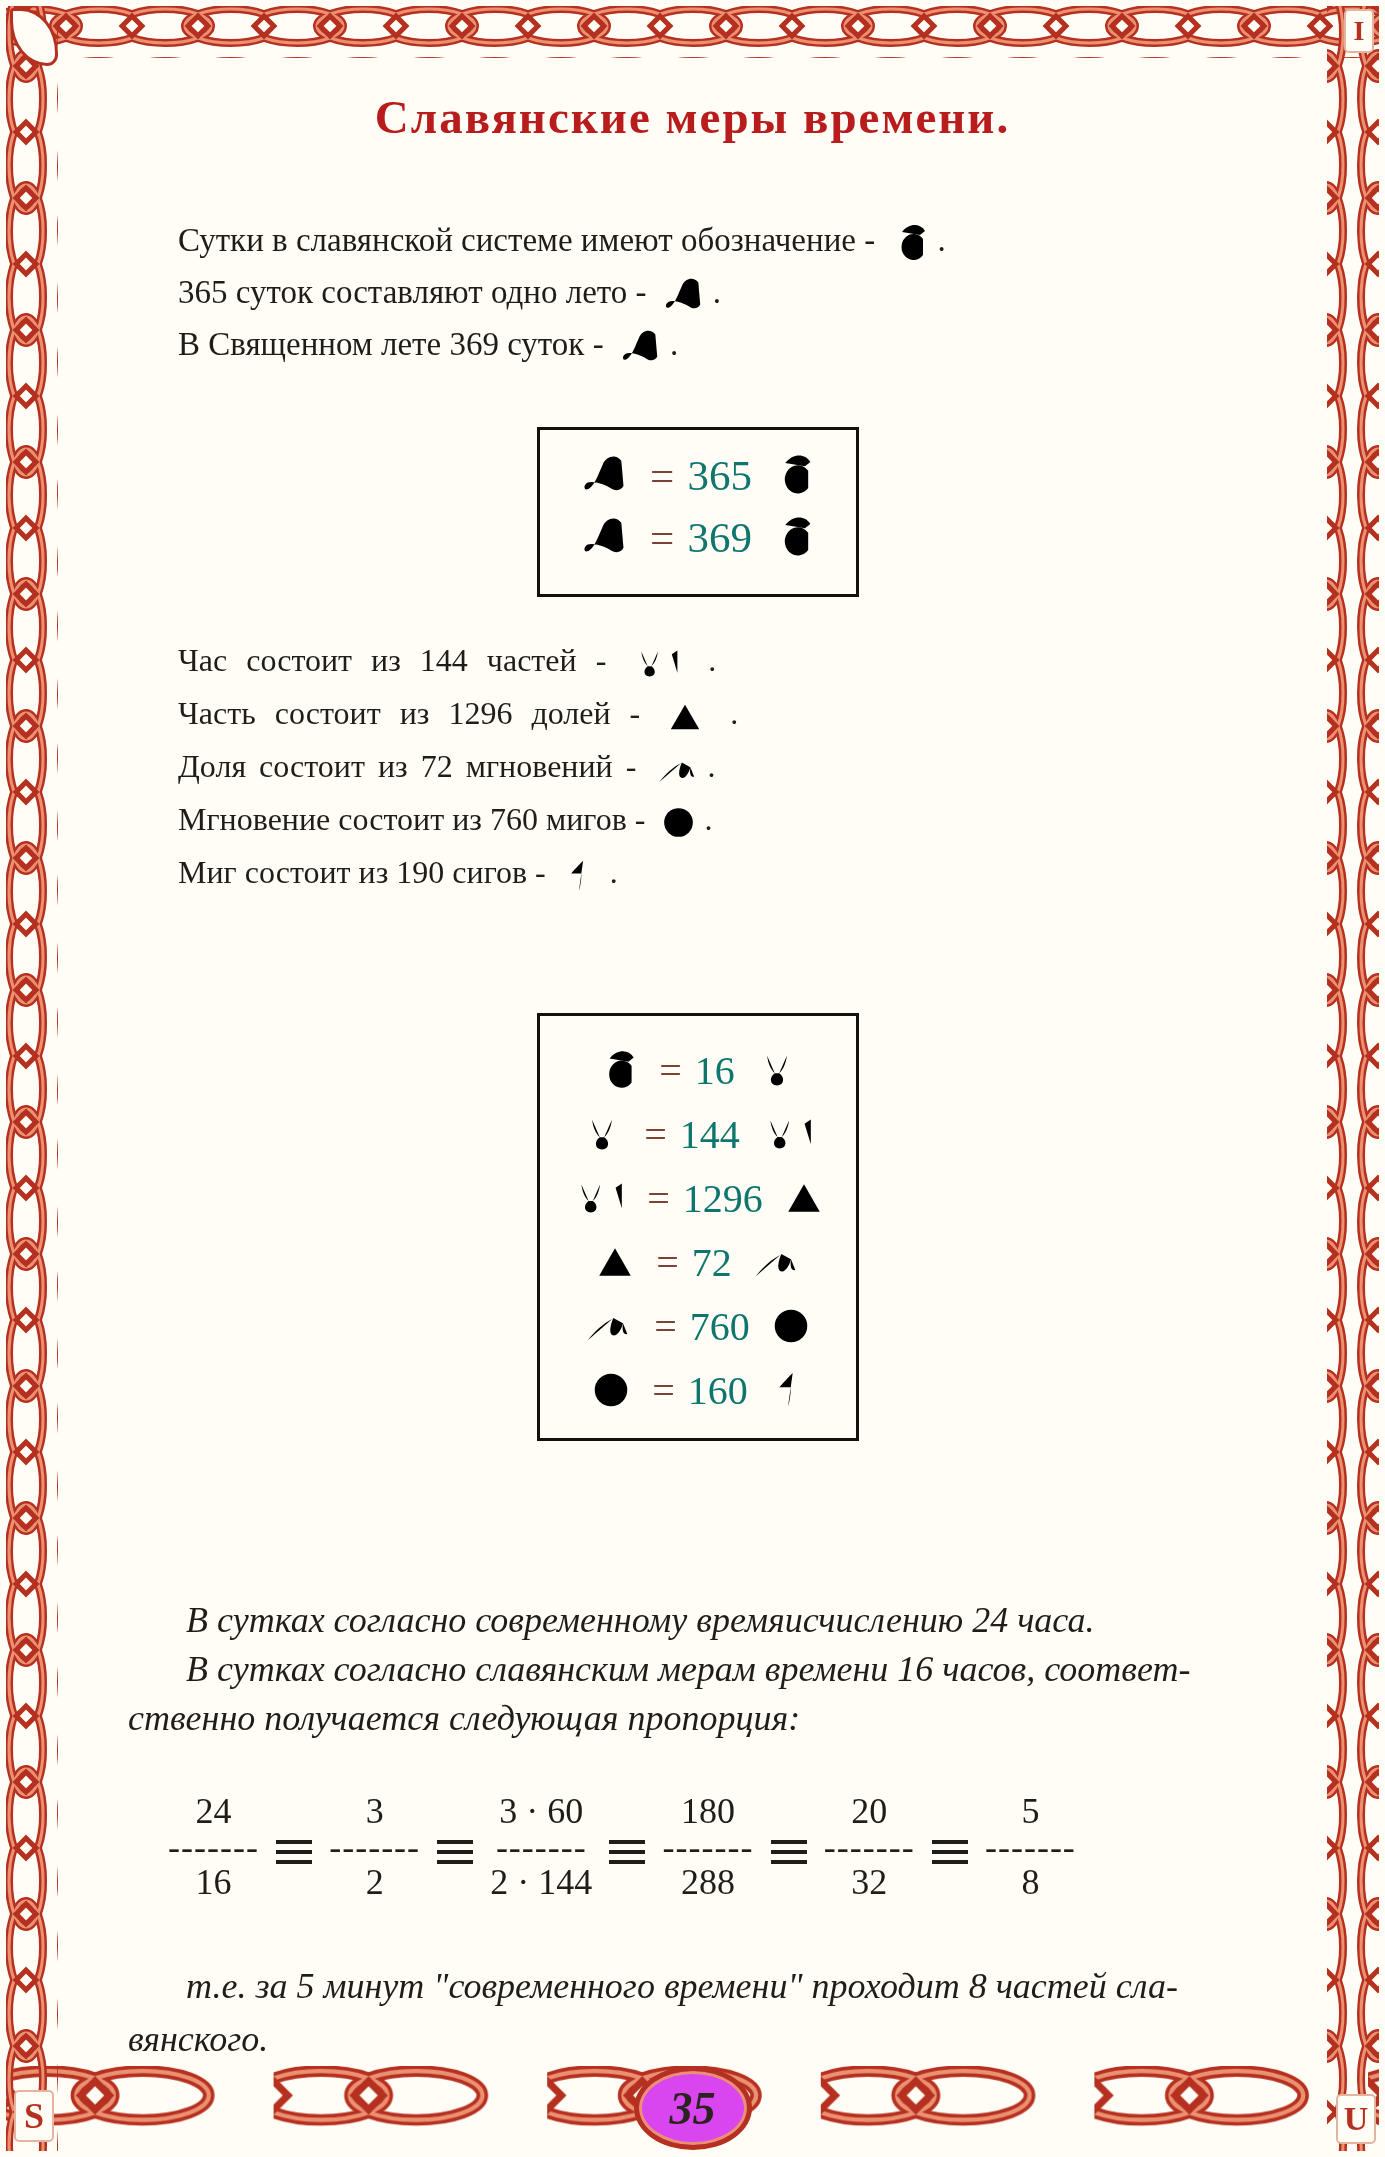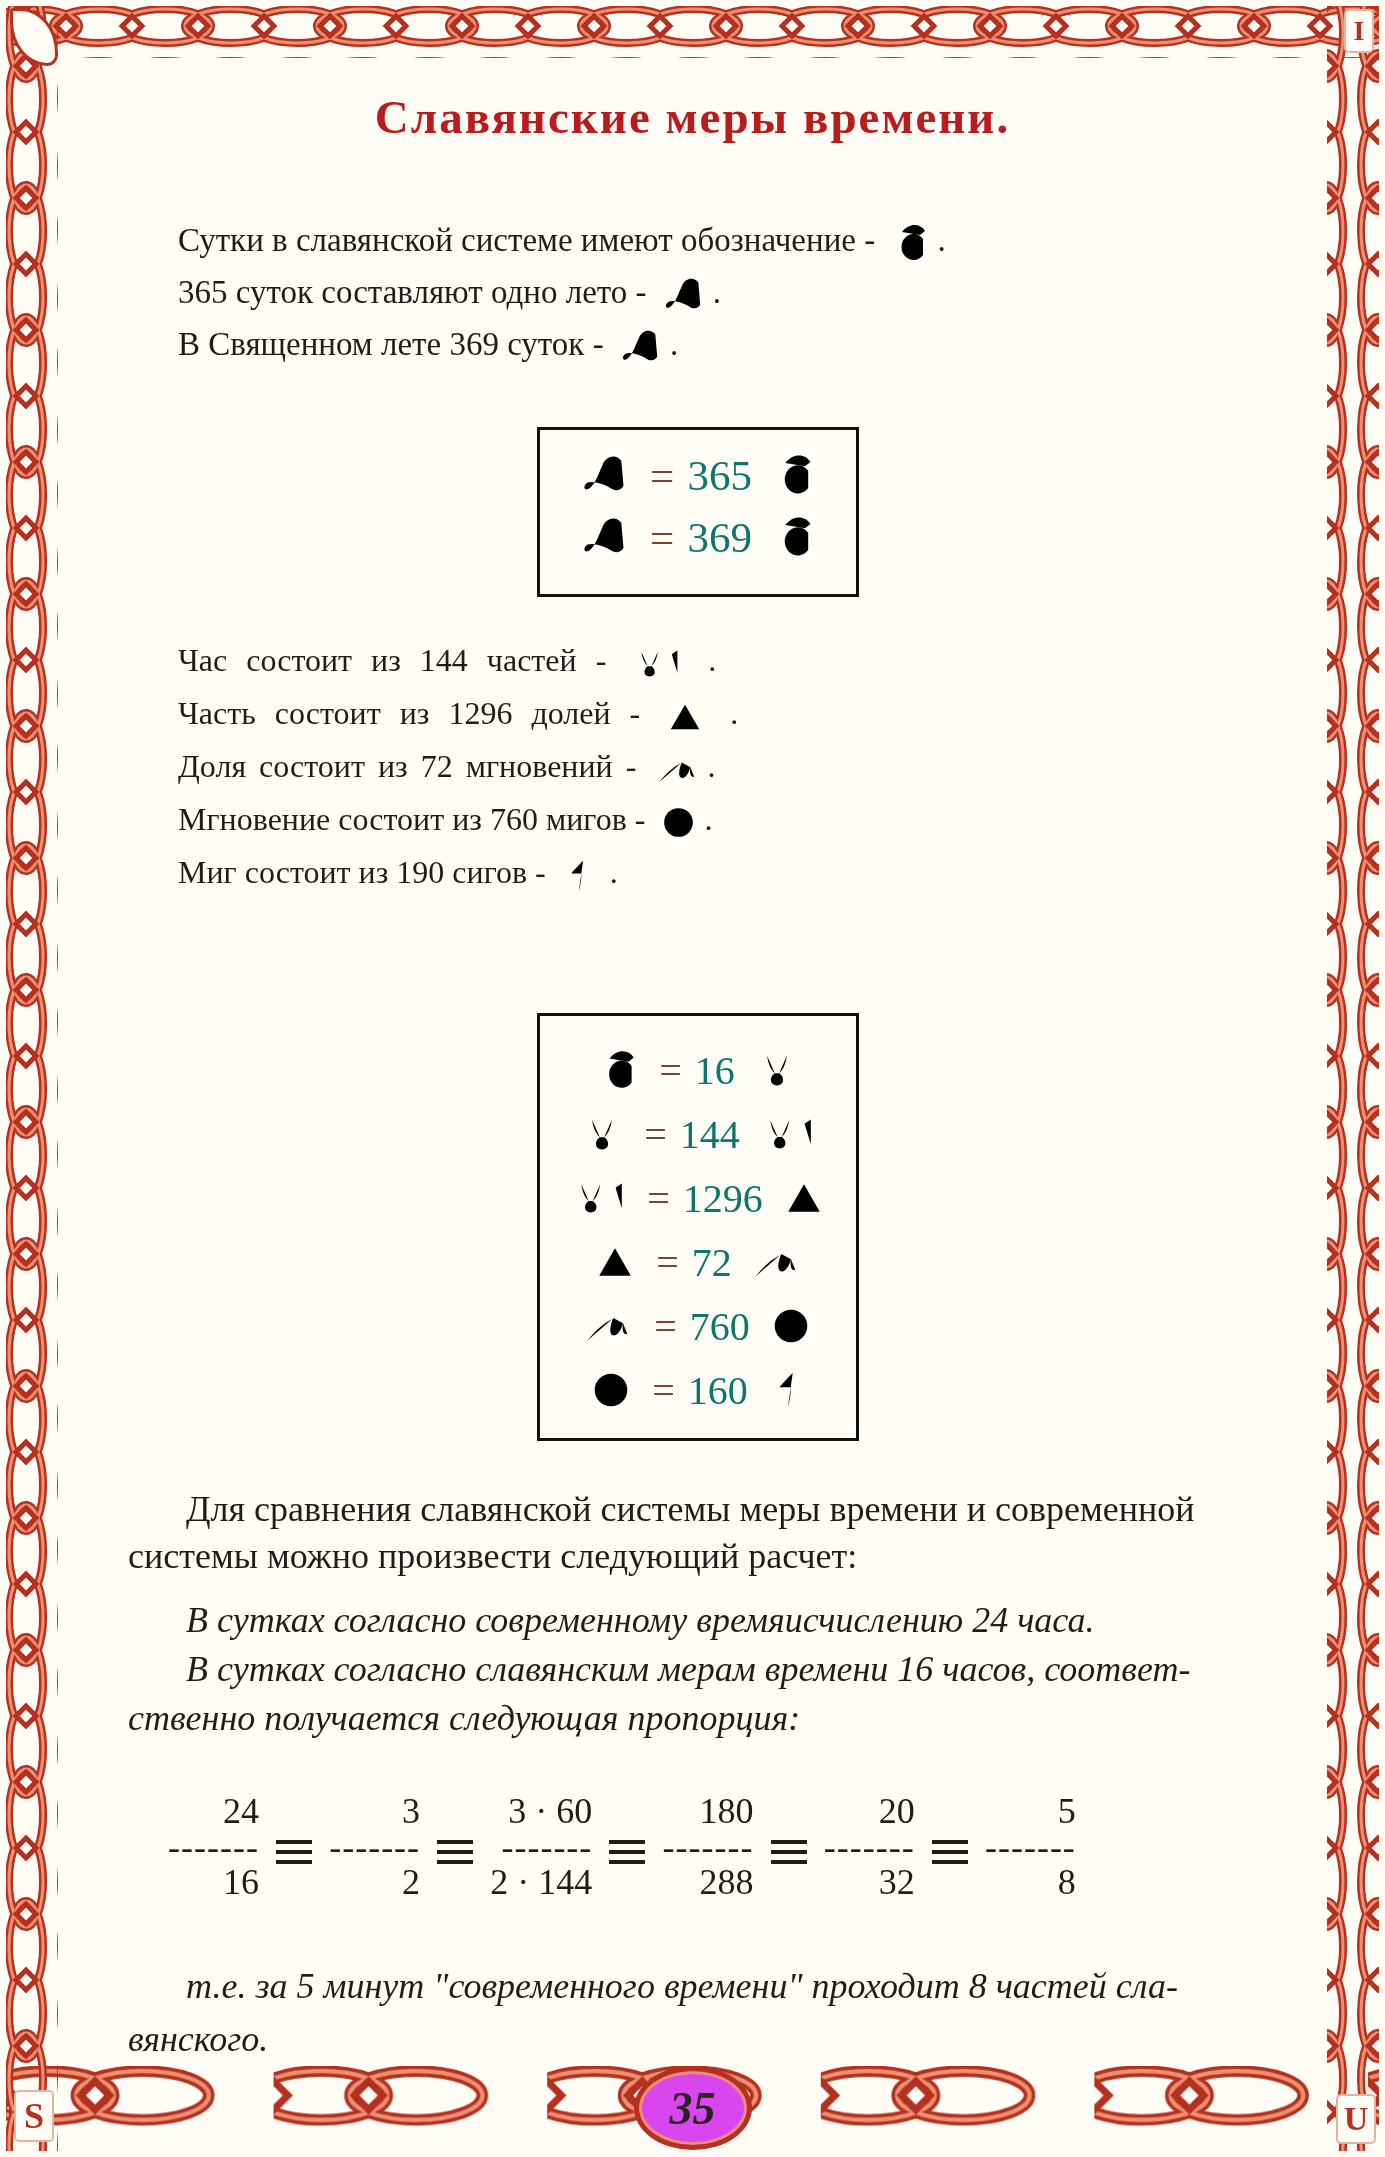--- a/index.html
+++ b/index.html
@@ -30,21 +30,21 @@
   .box2 .brow{height:64px;font-size:40px;}
   .brow .eq{color:#7a4134;font-weight:normal;}
   .brow .val{color:#0f766e;}
 
   .compare{position:absolute;left:128px;top:1486px;font-size:36px;line-height:47px;}
   .modern{position:absolute;left:128px;top:1596px;font-size:36px;font-style:italic;line-height:49px;}
   .indent{padding-left:58px;}
 
   .proportion{position:absolute;left:168px;top:1792px;width:908px;
     display:flex;justify-content:space-between;align-items:center;font-size:36px;}
-  .frac{text-align:right;}
+  .frac{text-align:center;}
   .frac span{display:block;line-height:1.08;}
   .frac .bar{letter-spacing:1px;line-height:0.85;margin:1px 0;}
   .equiv{width:36px;height:24px;margin-top:10px;
     background:linear-gradient(to bottom,#221c18 0 4px,transparent 4px 10px,#221c18 10px 14px,transparent 14px 20px,#221c18 20px 24px);}
 
   .conclusion{position:absolute;left:128px;top:1960px;font-size:36px;font-style:italic;line-height:53px;}
 
   .plaque{position:absolute;left:50%;top:2066px;transform:translateX(-50%);
     width:108px;height:74px;border-radius:50%;background:#d946ef;
     border:5px solid #b5301f;box-shadow:inset 0 0 0 3px #ec9072;
@@ -280,24 +280,20 @@
           <use href="#sym-mig"></use>
         </svg>
       <span class="eq">=</span>
       <span class="val">160</span>
       <svg class="sym" width="38" height="42" viewBox="0 0 40 44">
           <use href="#sym-sig"></use>
         </svg>
     </div>
   </div>
 
-  <div class="compare">
-    <div class="tline indent">Для сравнения славянской системы меры времени и современной</div>
-    <div class="tline">системы можно произвести следующий расчет:</div>
-  </div>
 
   <div class="modern">
     <div class="tline indent">В сутках согласно современному времяисчислению  24 часа.</div>
     <div class="tline indent">В сутках согласно славянским мерам времени  16 часов, соответ-</div>
     <div class="tline">ственно получается следующая пропорция:</div>
   </div>
 
   <div class="proportion">
     <div class="frac">
       <span>24</span>

